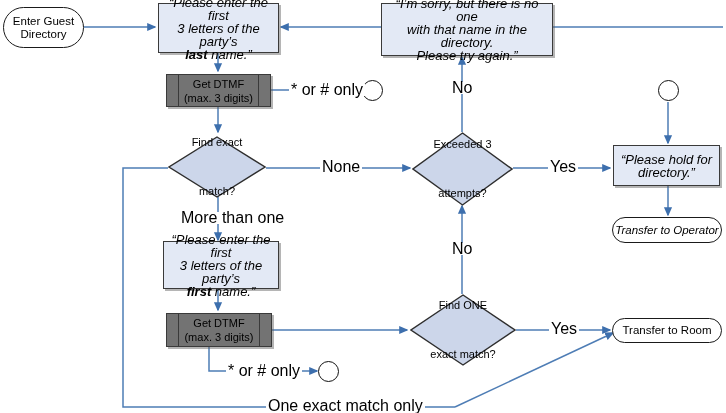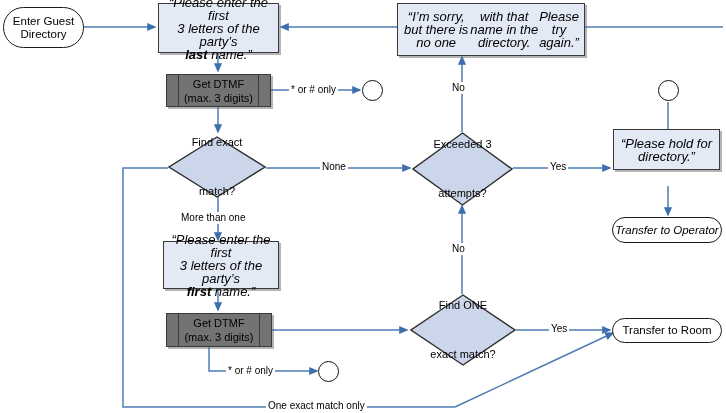--- a/index.html
+++ b/index.html
@@ -92,21 +92,21 @@
   .diamond svg.dshape {
     position: absolute;
     left: 0; top: 0;
     width: 100%;
     height: 100%;
     z-index: 1;
   }
   
   .edge-label {
     position: absolute;
-    font-size: 10px;
+    font-size: 16px;
     line-height: 12px;
     color: #000000;
     background: #ffffff;
     padding: 0 2px;
     white-space: nowrap;
     z-index: 4;
   }
 </style>
 </head>
 <body>
@@ -163,21 +163,21 @@
     <span>Enter Guest</span>
     <span>Directory</span>
   </div>
 
   <div class="node prompt-box" style="left:158px; top:3px; width:121px; height:50px; flex-direction:column;">
     <span>“Please enter the first</span>
     <span>3 letters of the party’s</span>
     <span><b>last</b><span> name.”</span></span>
   </div>
 
-  <div class="node prompt-box" style="left:381px; top:3px; width:188px; height:53px; flex-direction:row;margin-left:16px;">
+  <div class="node prompt-box" style="left:381px; top:3px; width:172px; height:53px; flex-direction:column;">
     <span>“I’m sorry, but there is no one</span>
     <span>with that name in the directory.</span>
     <span>Please try again.”</span>
   </div>
 
   <div class="node predef" style="left:166px; top:74px; width:105px; height:33px; flex-direction:column;">
     <span>Get DTMF</span>
     <span>(max. 3 digits)</span>
   </div>
 
@@ -194,21 +194,21 @@
   </div>
 
   <div class="node diamond" style="left:412px; top:132px; width:101px; height:74px; flex-direction:column;">
     <svg class="dshape" viewBox="0 0 101 74" preserveAspectRatio="none">
       <polygon points="50.5,1 100,37 50.5,73 1,37" fill="#ccd6ea" stroke="#2e2e2e" stroke-width="1.4"></polygon>
     </svg>
     <span class="dlabel">Exceeded 3</span>
     <span class="dlabel">attempts?</span>
   </div>
 
-  <div class="node prompt-box" style="left:613px; top:129px; width:107px; height:41px; flex-direction:column;">
+  <div class="node prompt-box" style="left:613px; top:145px; width:107px; height:41px; flex-direction:column;">
     <span>“Please hold for</span>
     <span>directory.”</span>
   </div>
 
   <div class="node terminator" style="left:612px; top:217px; width:110px; height:26px;font-style:italic;">
     <span>Transfer to Operator</span>
   </div>
 
   <div class="node prompt-box" style="left:163px; top:241px; width:116px; height:48px; flex-direction:column;">
     <span>“Please enter the first</span>

